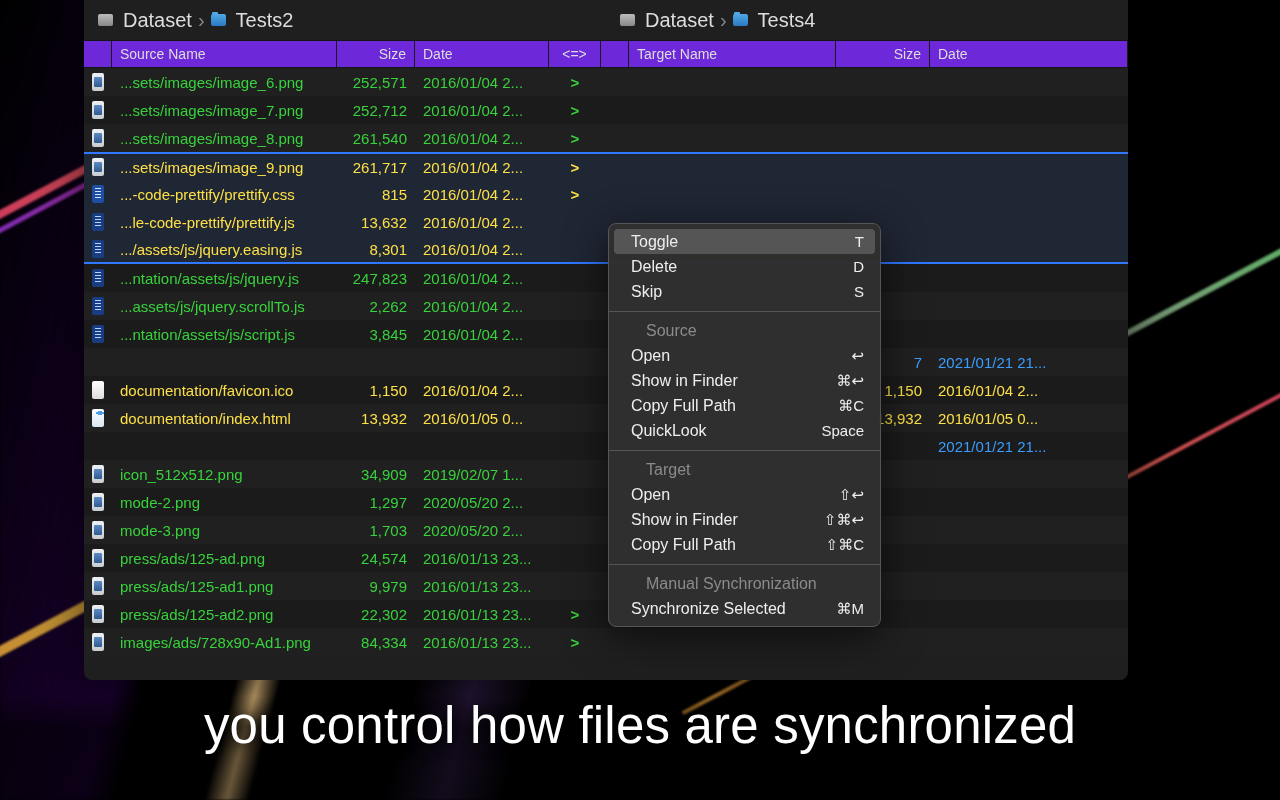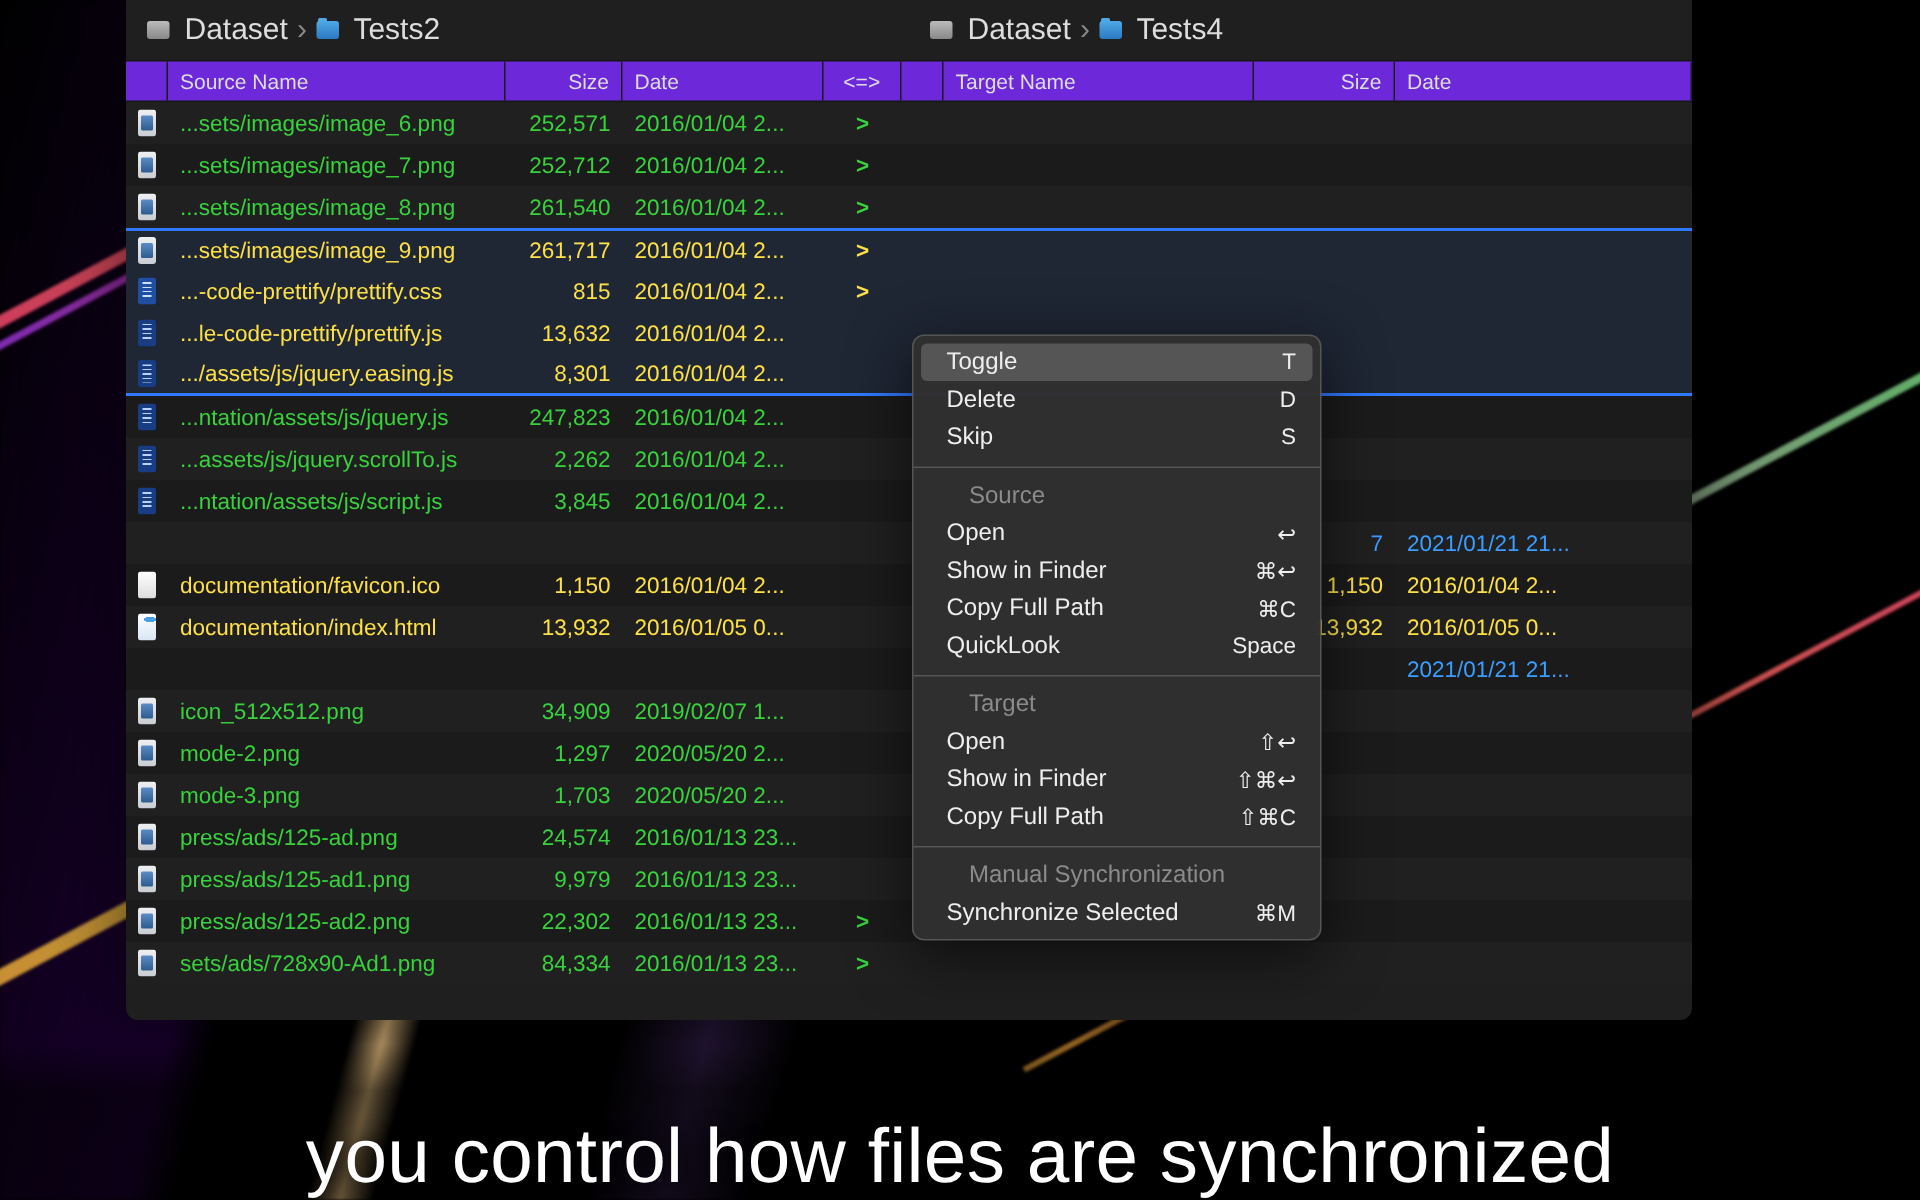--- a/index.html
+++ b/index.html
@@ -80,21 +80,21 @@
 
 
 .menu { position:absolute; left:608px; top:223px; width:273px; background:rgba(48,48,48,0.98); border:1px solid #555; border-radius:8px; box-shadow:0 10px 40px rgba(0,0,0,0.6); padding:5px 0; font-size:16px; color:#eee; }
 .menu .item { display:flex; justify-content:space-between; align-items:center; padding:3px 16px 3px 22px; height:25px; }
 .menu .item.hl { background:#555; border-radius:4px; margin:0 5px; padding:3px 11px 3px 17px;text-align:center; }
 .menu .sep { height:1px; background:#555; margin:7px 0; }
 .menu .hdr { color:#8b8b8b; padding:3px 16px 3px 37px; }
 .menu .sc { color:#eee; font-size:15px; }
 
 
-.caption { position:absolute; left:0; right:0; bottom:0; height:104px; display:flex; align-items:flex-end; justify-content:center; background:linear-gradient(rgba(0,0,0,0),rgba(0,0,0,0.55) 30%,rgba(0,0,0,0.55)); }
+.caption { position:absolute; left:0; right:0; bottom:0; height:104px; display:flex; align-items:flex-start; justify-content:center; background:linear-gradient(rgba(0,0,0,0),rgba(0,0,0,0.55) 30%,rgba(0,0,0,0.55)); }
 .caption div { color:#fff; font-size:51px; font-weight:400; letter-spacing:0.2px; text-shadow:0 2px 14px #000; }
 </style>
 </head>
 <body>
 
 <div class="bg">
   <div class="streak s1"></div>
     <div class="streak s2"></div>
     <div class="streak s3"></div>
   <div class="streak s4"></div>
@@ -386,21 +386,21 @@
         <div class="cell c-dir green">&gt;</div>
         <div class="cell c-ticon"></div>
         <div class="cell c-tname"></div>
         <div class="cell c-tsize green"></div>
         <div class="cell c-tdate green"></div>
       </div>
       <div class="row">
         <div class="cell c-icon">
           <div class="fi fi-img"></div>
         </div>
-        <div class="cell c-name green">sets/ads/728x90-Ad1.png</div>
+        <div class="cell c-name green">images/ads/728x90-Ad1.png</div>
         <div class="cell c-size green">84,334</div>
         <div class="cell c-date green">2016/01/13 23...</div>
         <div class="cell c-dir green">&gt;</div>
         <div class="cell c-ticon"></div>
         <div class="cell c-tname"></div>
         <div class="cell c-tsize green"></div>
         <div class="cell c-tdate green"></div>
       </div>
     </div>
 </div>

